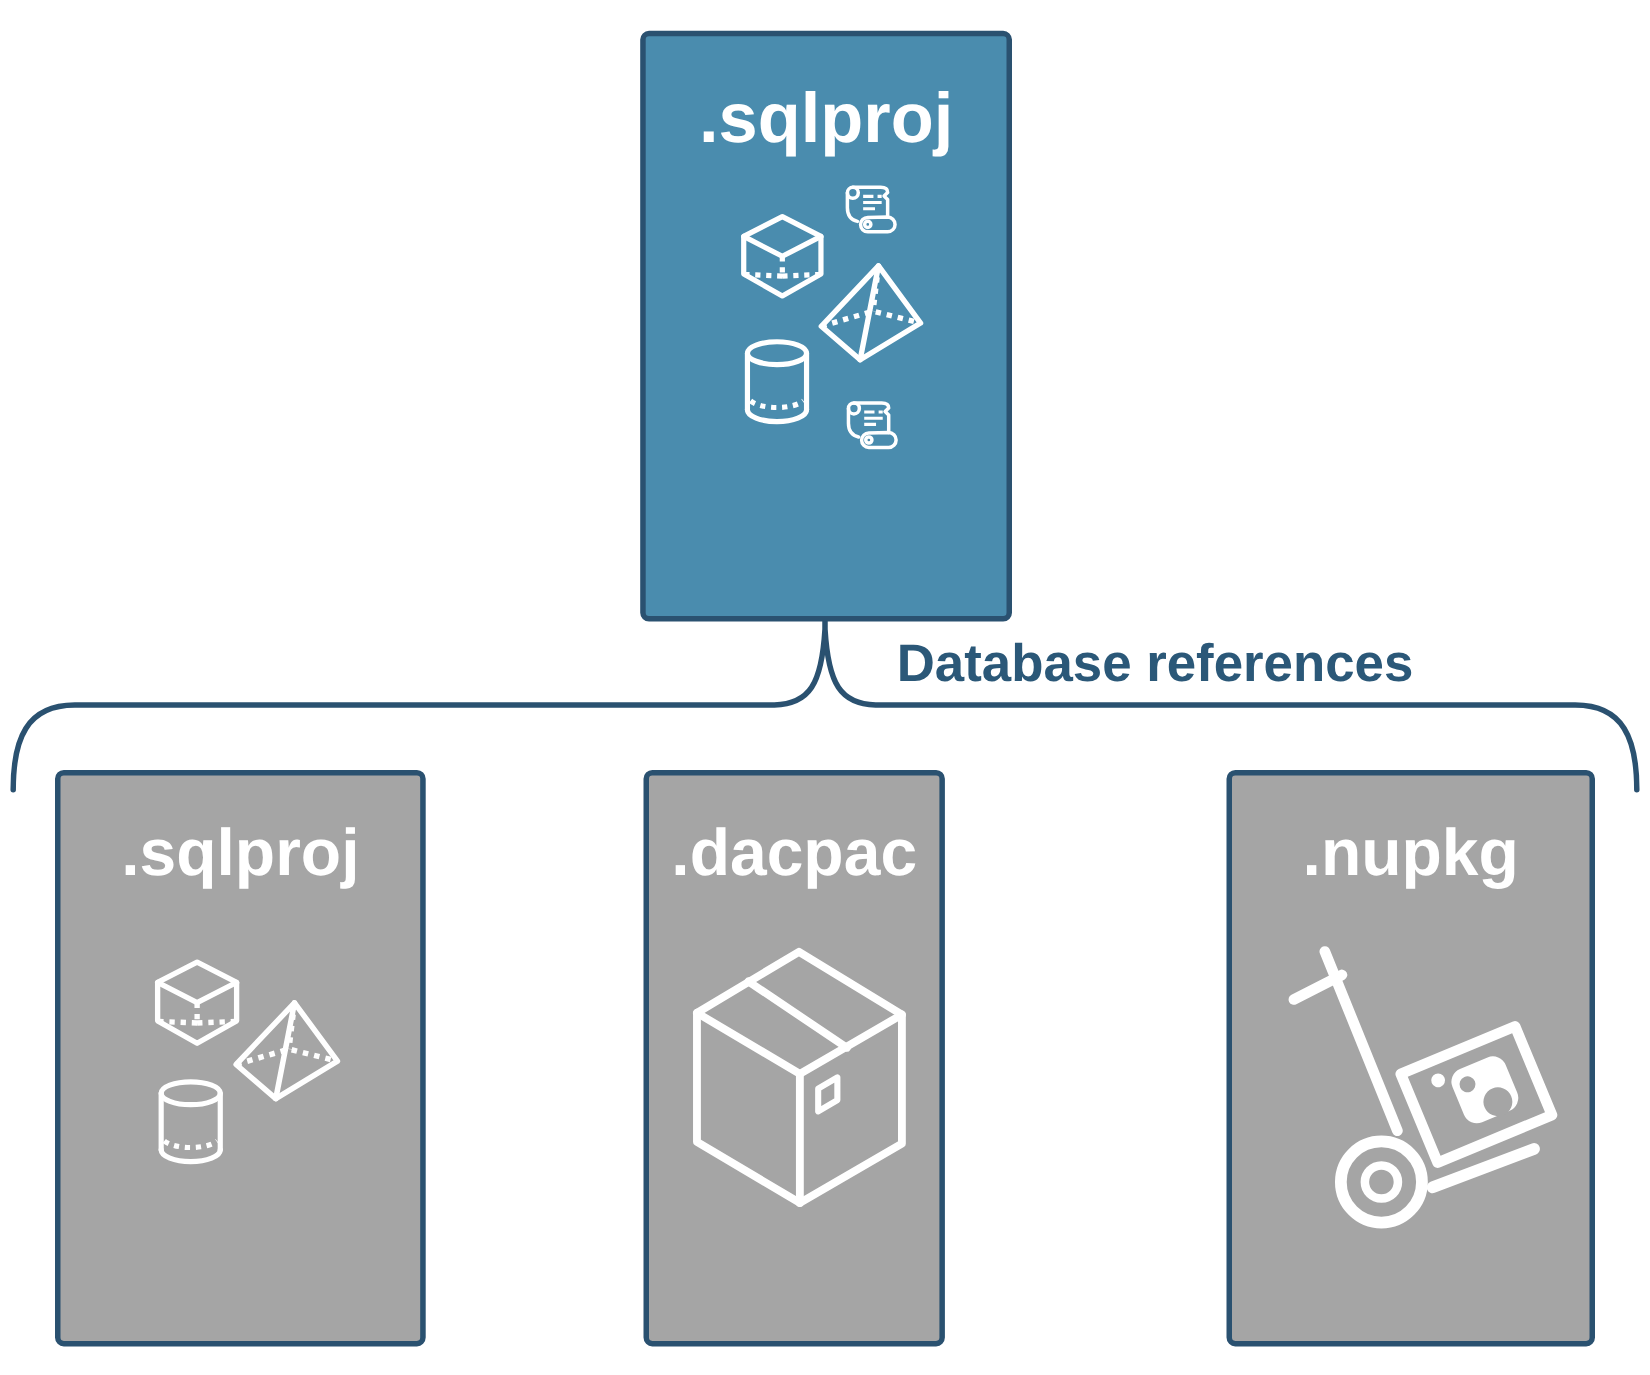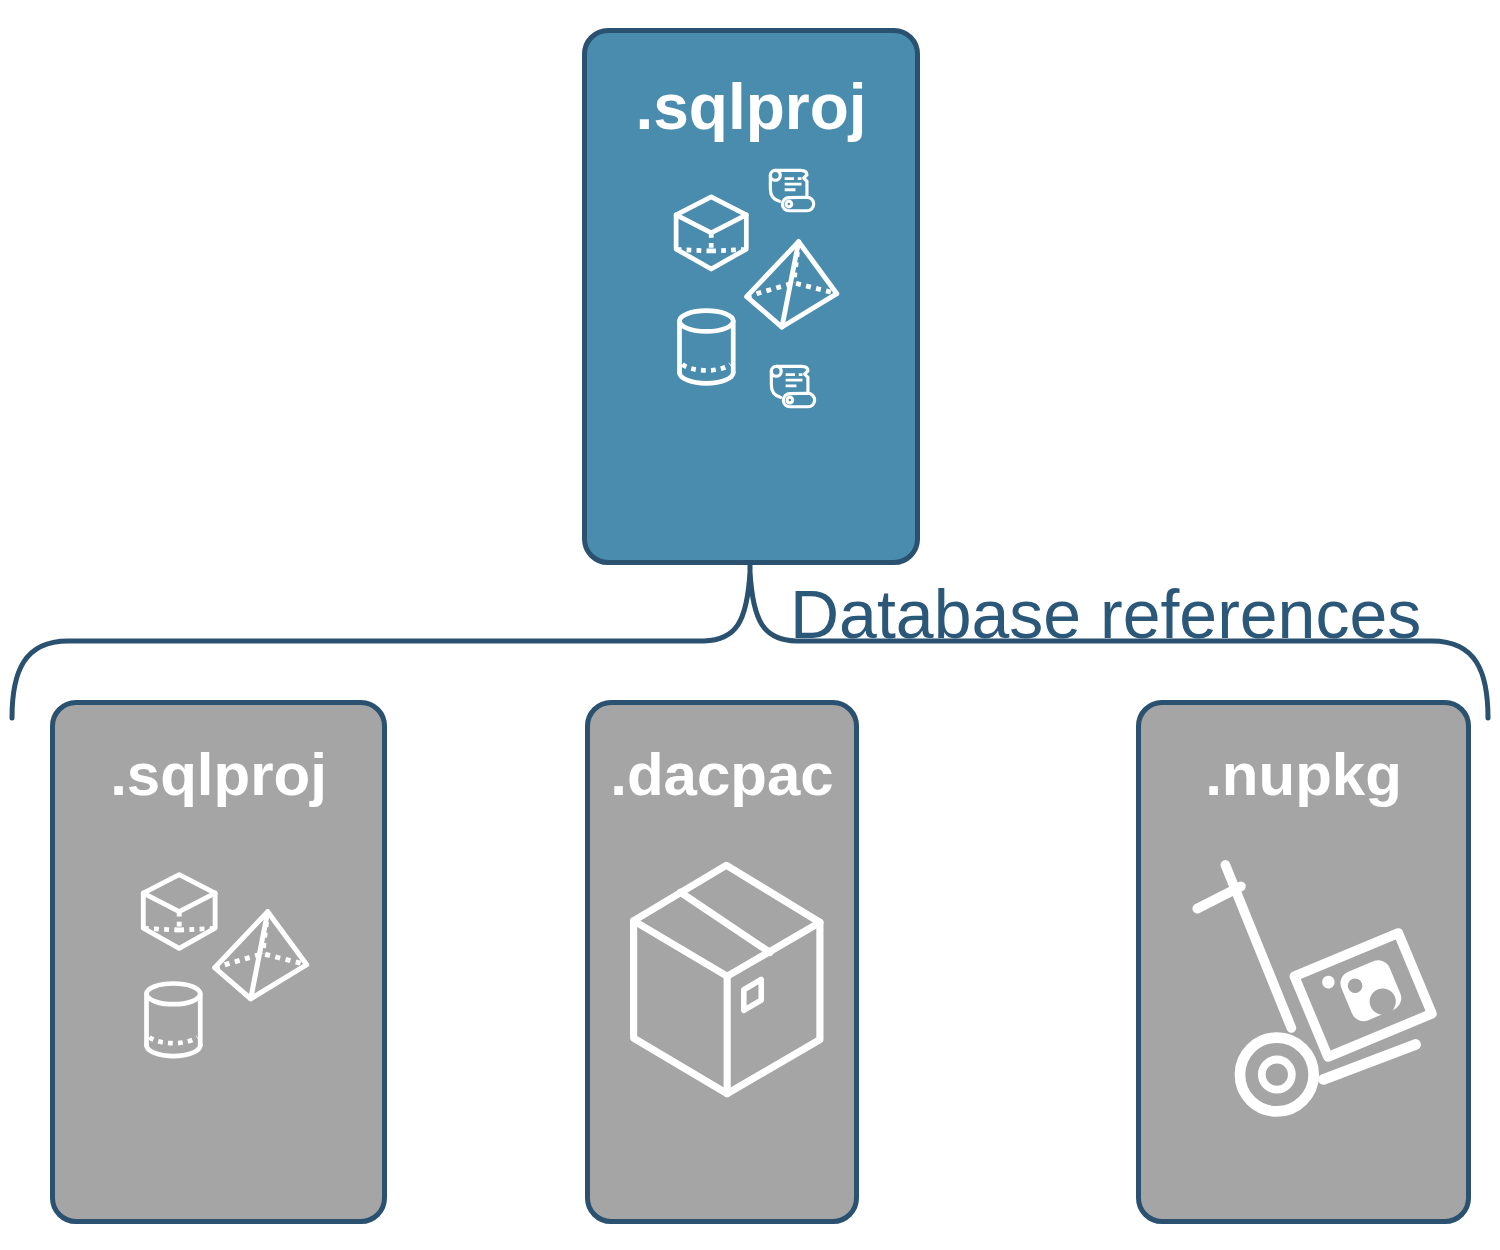--- a/index.html
+++ b/index.html
@@ -3,34 +3,34 @@
 <meta charset="utf-8">
 <style>
   html,body{margin:0;padding:0;}
   body{
     width:1500px;height:1250px;position:relative;background:#ffffff;
     font-family:"Liberation Sans",sans-serif;overflow:hidden;
     --root-fill:#4A8CAE;--child-fill:#A5A5A5;--border:#2A5170;
     --label-text:#2B5878;--icon:#FFFFFF;
   }
   .canvas{position:absolute;left:0;top:0;width:1500px;height:1250px;}
-  .card{position:absolute;box-sizing:border-box;border:5px solid var(--border);border-radius:26px;}
+  .card{position:absolute;box-sizing:border-box;border:5px solid var(--border);border-radius:8px;}
   .card-root{left:582px;top:28px;width:338px;height:537px;background:var(--root-fill);}
   .card-c0{left:50px;top:700px;width:337px;height:524px;background:var(--child-fill);}
   .card-c1{left:585px;top:700px;width:274px;height:524px;background:var(--child-fill);}
-  .card-c2{left:1115px;top:700px;width:335px;height:524px;background:var(--child-fill);margin-left:21px;}
+  .card-c2{left:1115px;top:700px;width:335px;height:524px;background:var(--child-fill);}
   .card-label{display:block;text-align:center;color:#fff;font-weight:700;line-height:1;position:relative;z-index:2;}
   .card-root .card-label{margin-top:42px;font-size:64px;}
   .card-child .card-label{margin-top:40px;font-size:60px;}
   .icon-layer{position:absolute;left:0;top:0;width:100%;height:100%;z-index:1;}
   .brace{position:absolute;left:0;top:0;z-index:0;}
   .brace path{stroke:var(--border);stroke-width:5;fill:none;stroke-linecap:round;}
   .connector-label{
     position:absolute;left:790px;top:580px;width:520px;text-align:center;
-    font-size:68px;font-weight:400;color:var(--label-text);line-height:1;white-space:nowrap;z-index:2;
+    font-size:48px;font-weight:700;color:var(--label-text);line-height:1;white-space:nowrap;z-index:2;
   }
   
   .st{stroke:var(--icon);stroke-width:5;fill:none;stroke-linecap:round;stroke-linejoin:round;}
   .dash{stroke-dasharray:5 5.5;stroke-linecap:butt;}
   .scr{stroke:var(--icon);stroke-width:3.4;fill:none;stroke-linecap:round;stroke-linejoin:round;}
   .scr-lines{stroke-width:3;stroke-linecap:butt;}
   .pkg{stroke:var(--icon);stroke-width:9;fill:none;stroke-linecap:round;stroke-linejoin:round;}
   .pkg-thin{stroke-width:7;}
   .hv{stroke:var(--icon);fill:none;stroke-linecap:round;stroke-linejoin:round;}
   .fill-icon{fill:var(--icon);stroke:none;}

